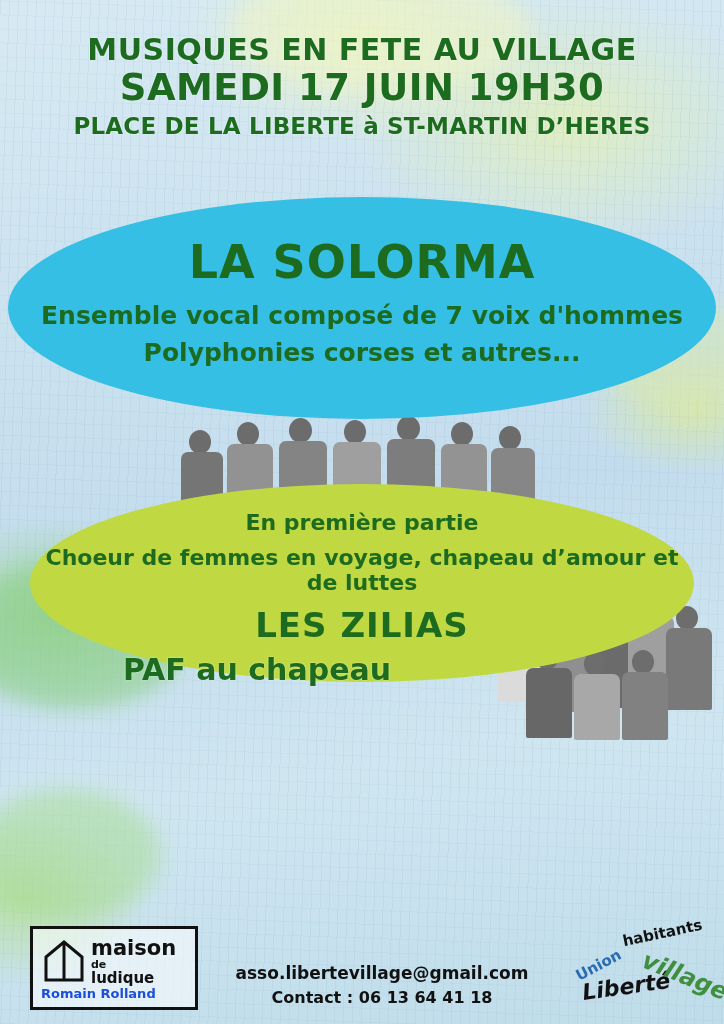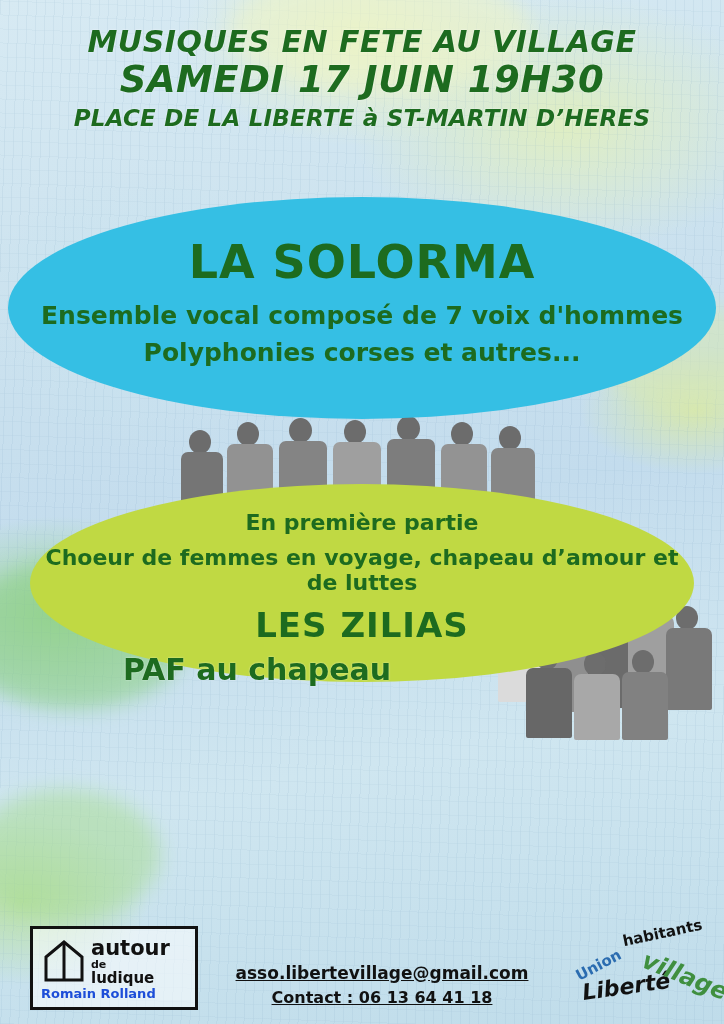--- a/index.html
+++ b/index.html
@@ -43,26 +43,25 @@
   .bg-blotch {
     position: absolute;
     border-radius: 50%;
     filter: blur(10px);
     opacity: .55;
   }
   
   .head {
     position: relative;
     text-align: center;
-    padding-top: 24px;
+    padding-top: 32px;
     color: #1d6b1f;
     font-weight: bold;
     font-family: "DejaVu Sans", sans-serif;
     text-shadow: 0 0 2px rgba(255,255,255,.7);
-    font-style: italic;
   }
   .head .l1 {
     font-size: 30px;
     letter-spacing: 0.5px;
     line-height: 1.18;
   }
   .head .l2 {
     font-size: 37px;
     line-height: 1.15;
     letter-spacing: 0.5px;
@@ -239,21 +238,20 @@
     color: #1d4ed8;
   }
   .contact {
     position: absolute;
     left: 190px;
     right: 150px;
     bottom: 14px;
     text-align: center;
     color: #111;
     font-weight: bold;
-    text-decoration: underline;
   }
   .contact .c1 { font-size: 17px; line-height: 1.55; }
   .contact .c2 { font-size: 16px; line-height: 1.5; }
   .logo-union {
     position: absolute;
     right: 10px;
     bottom: 10px;
     width: 150px;
     height: 96px;
   }
@@ -400,21 +398,21 @@
 
 
   <div class="footer">
 
     <div class="logo-mq">
       <svg class="house" viewBox="0 0 42 44">
         <path d="M3 18 L21 3 L39 18 L39 41 L3 41 Z" fill="none" stroke="#111" stroke-width="3"></path>
         <line x1="21" y1="3" x2="21" y2="41" stroke="#111" stroke-width="3"></line>
       </svg>
       <div class="mq-text">
-        <div class="m1">autour</div>
+        <div class="m1">maison</div>
         <div class="m2">de</div>
         <div class="m3">ludique</div>
       </div>
       <div class="mq-rr">Romain Rolland</div>
     </div>
 
     <div class="contact">
       <div class="c1">asso.libertevillage@gmail.com</div>
       <div class="c2">Contact : 06 13 64 41 18</div>
     </div>

